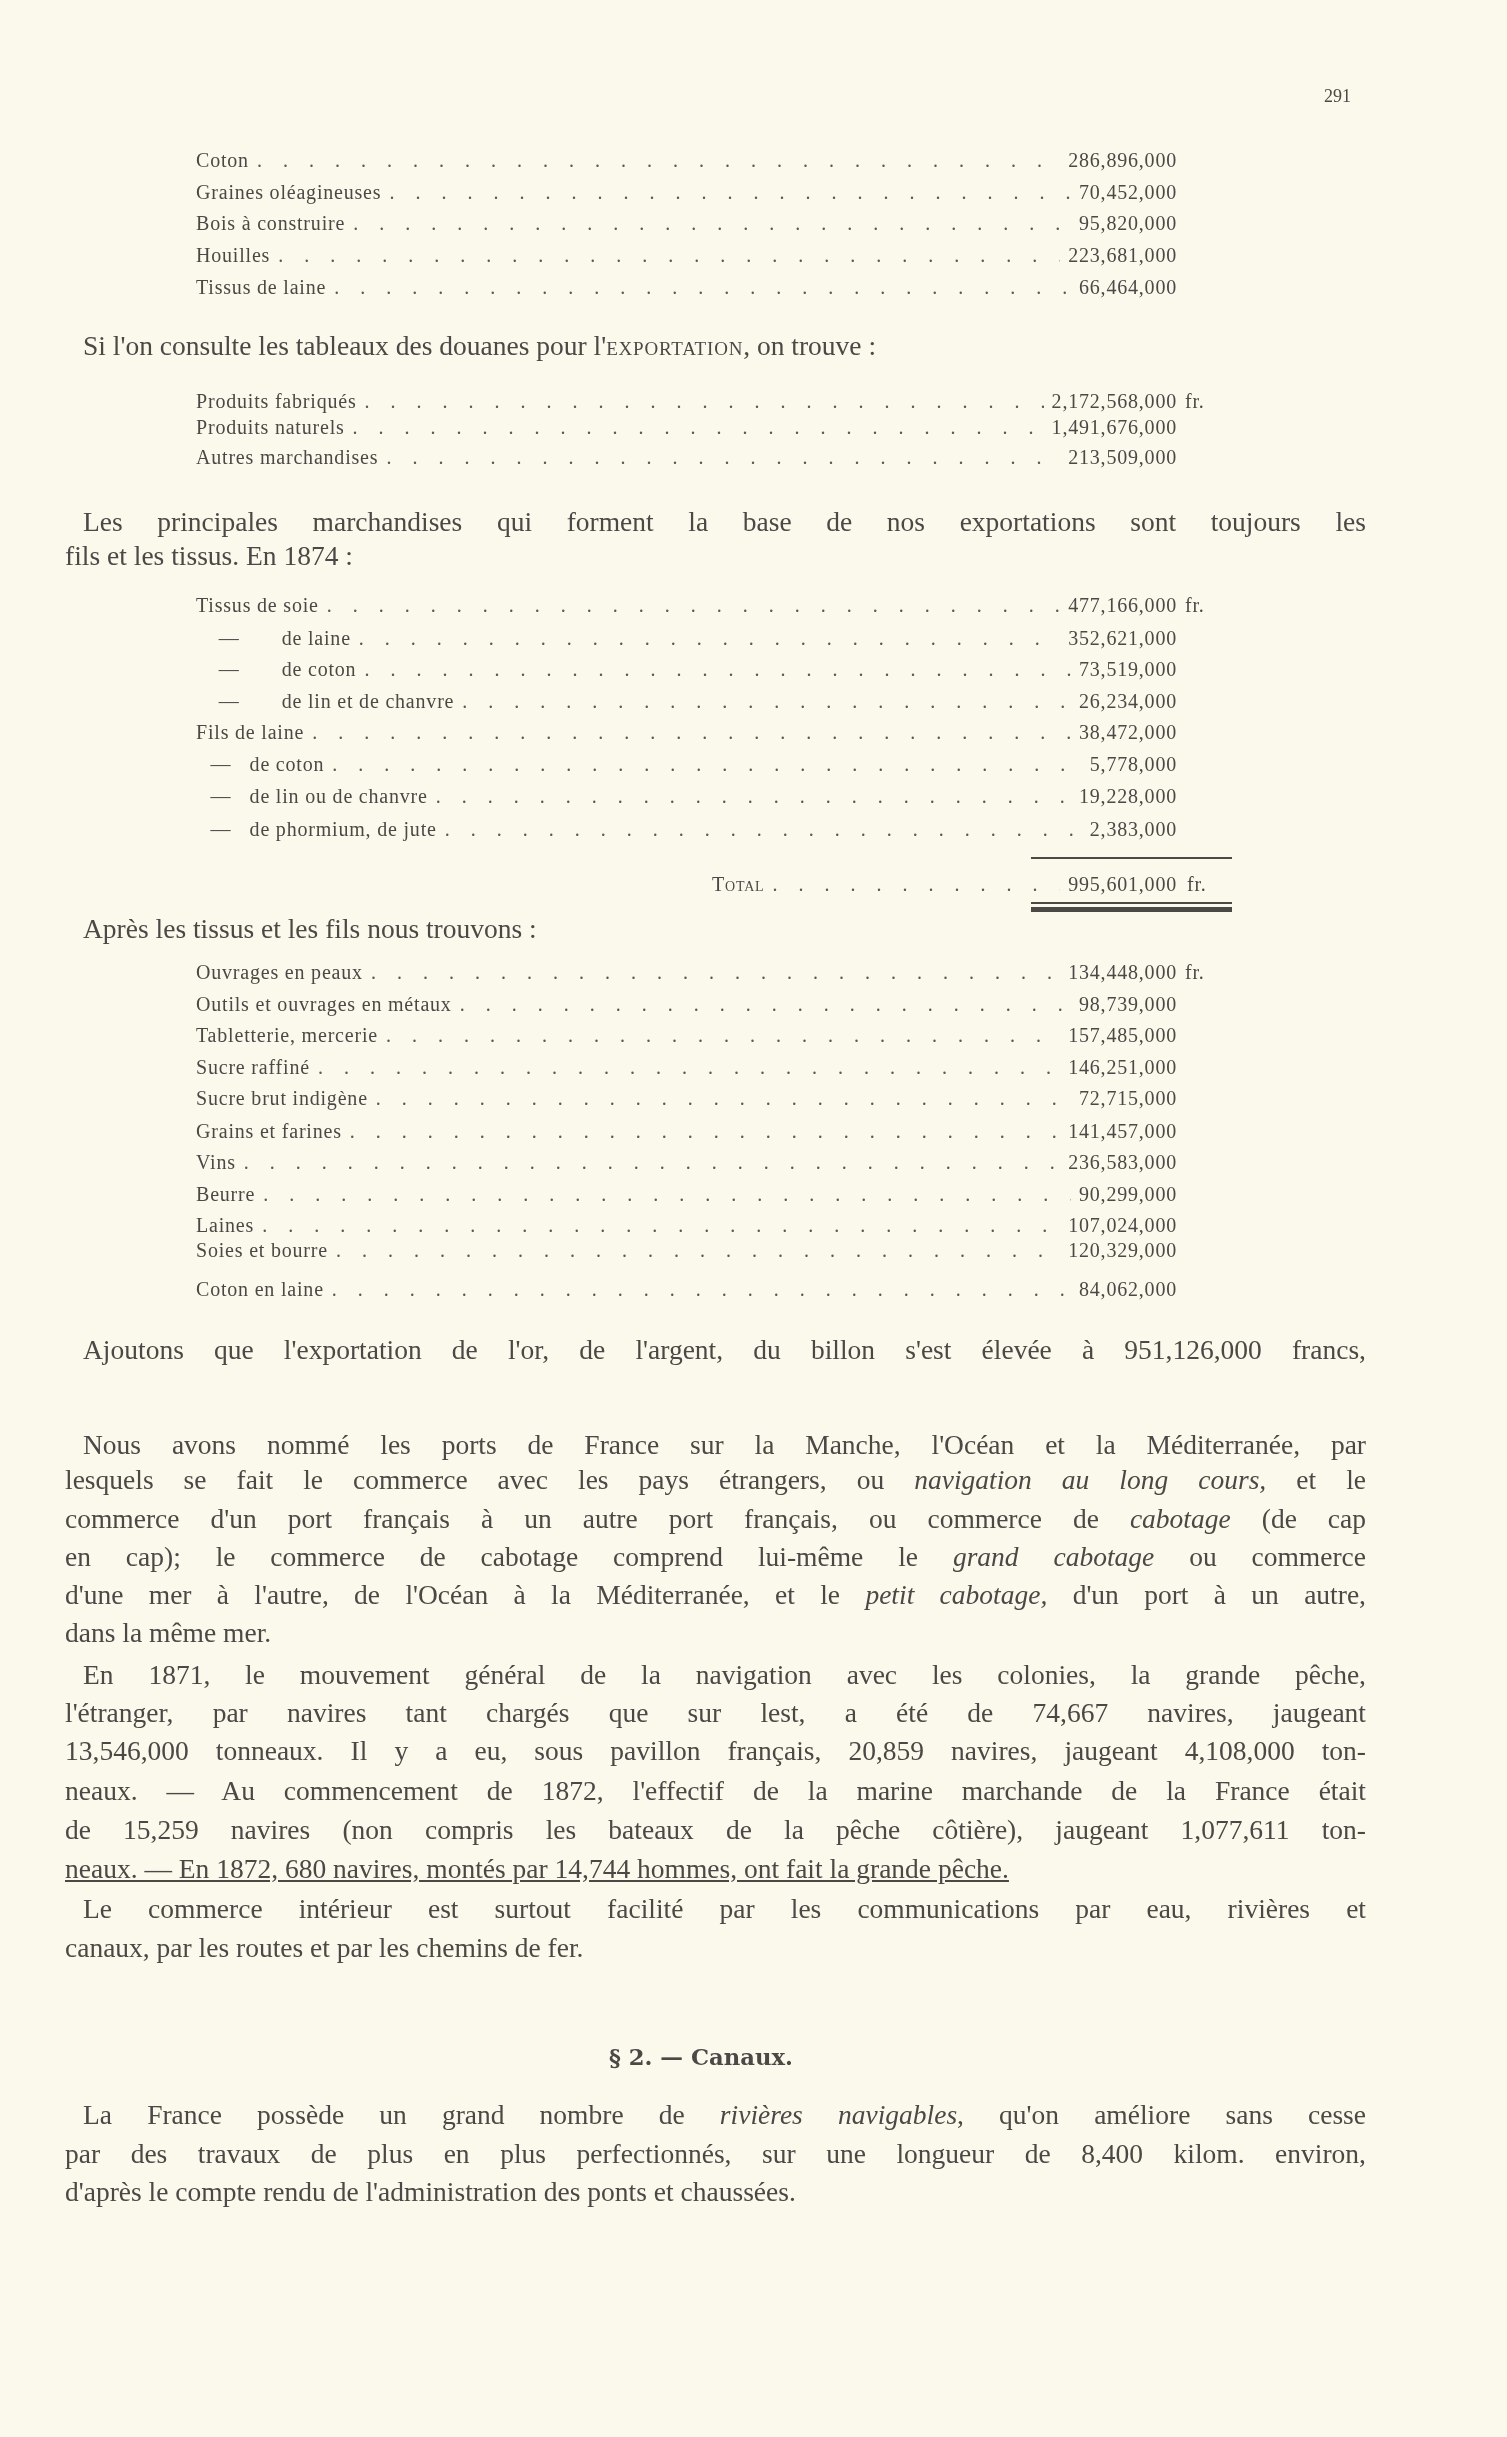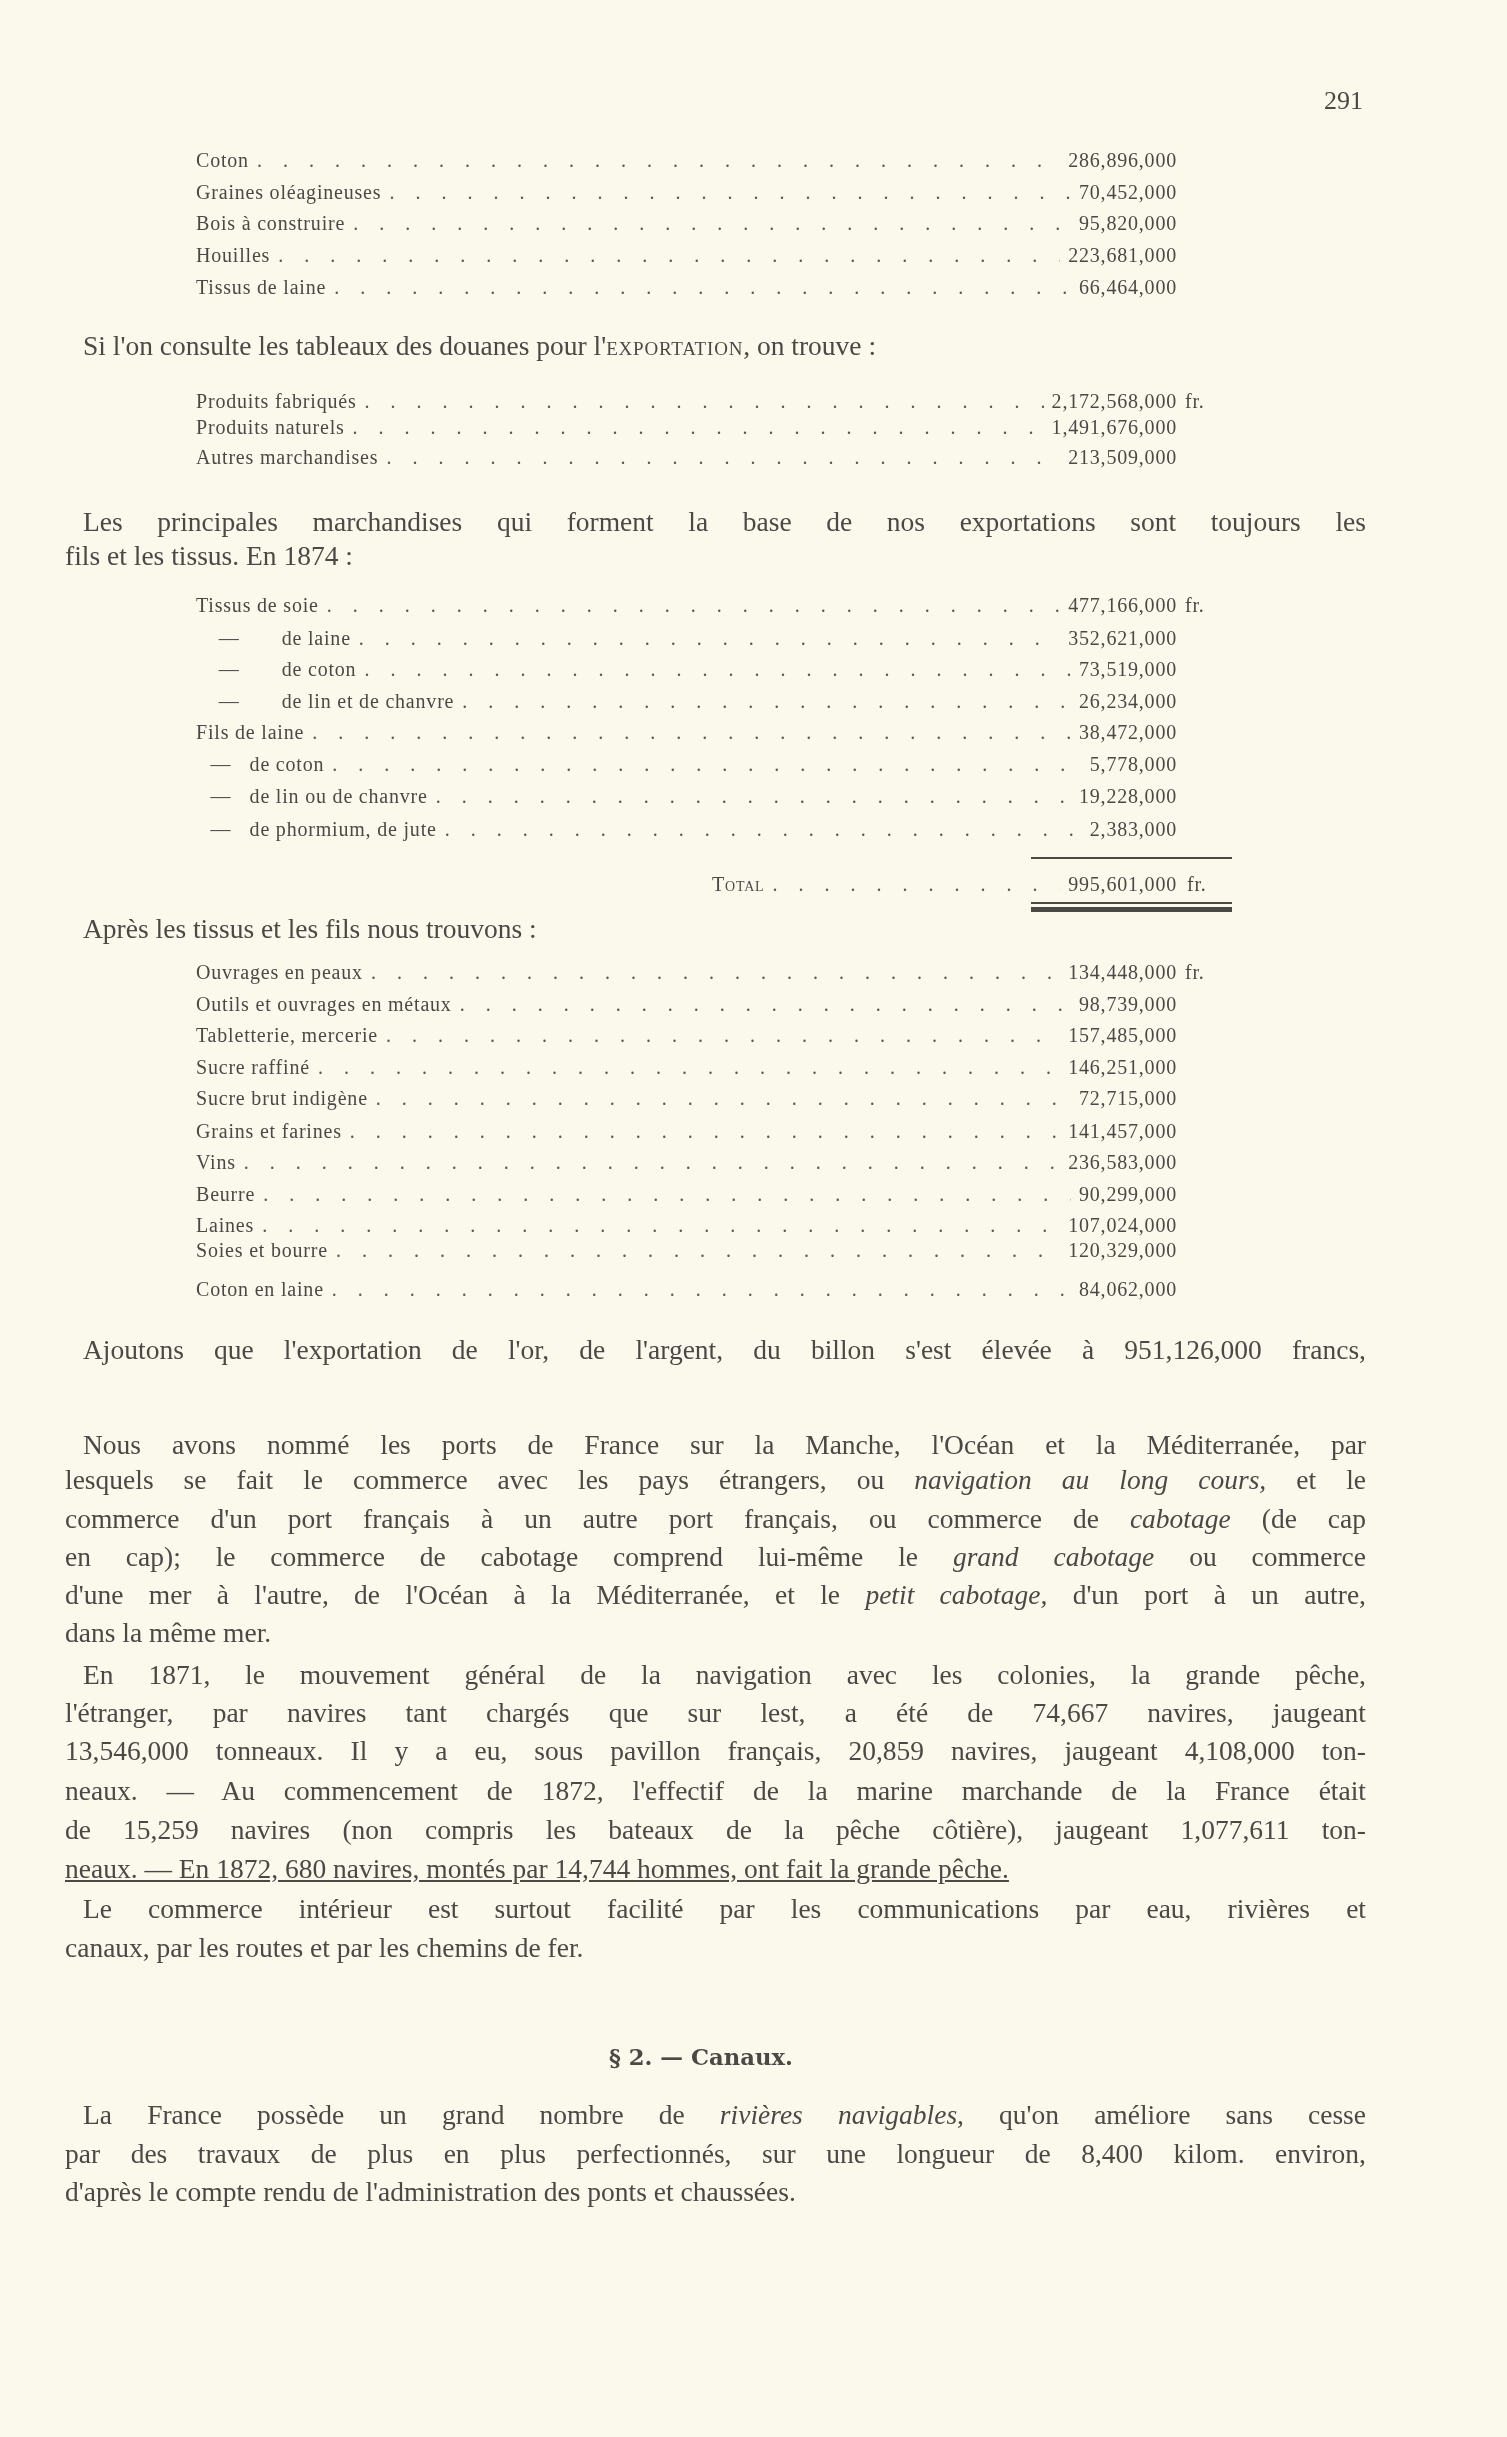--- a/index.html
+++ b/index.html
@@ -7,21 +7,21 @@
     width: 1507px; height: 2438px; position: relative; overflow: hidden;
     background: #fbf8ec;
     color: #4a4946;
     font-family: "Liberation Serif", "DejaVu Serif", serif;
   }
   .page { position: absolute; left: 0; top: 0; width: 1507px; height: 2438px; }
   .running-head {
     position: absolute; left: 297px; top: 86px; width: 841px;
     font-size: 27.5px; letter-spacing: 3.2px; white-space: nowrap;
   }
-  .page-number { position: absolute; left: 1324px; top: 86px; font-size: 26px; }
+  .page-number { position: absolute; left: 1324px; top: 86px; font-size: 18px; }
   .line {
     position: absolute; white-space: nowrap; font-size: 27.5px; line-height: 32px;
   }
   .body-line { left: 65px; width: 1301px; text-align: justify; text-align-last: justify; }
   .body-line.first { left: 83px; width: 1283px; }
   .body-line.last { text-align-last: left; }
   .it { font-style: italic; }
   .sc { font-variant: small-caps; letter-spacing: 0.8px; }
   .row {
     position: absolute; left: 196px; width: 981px; height: 29px;

